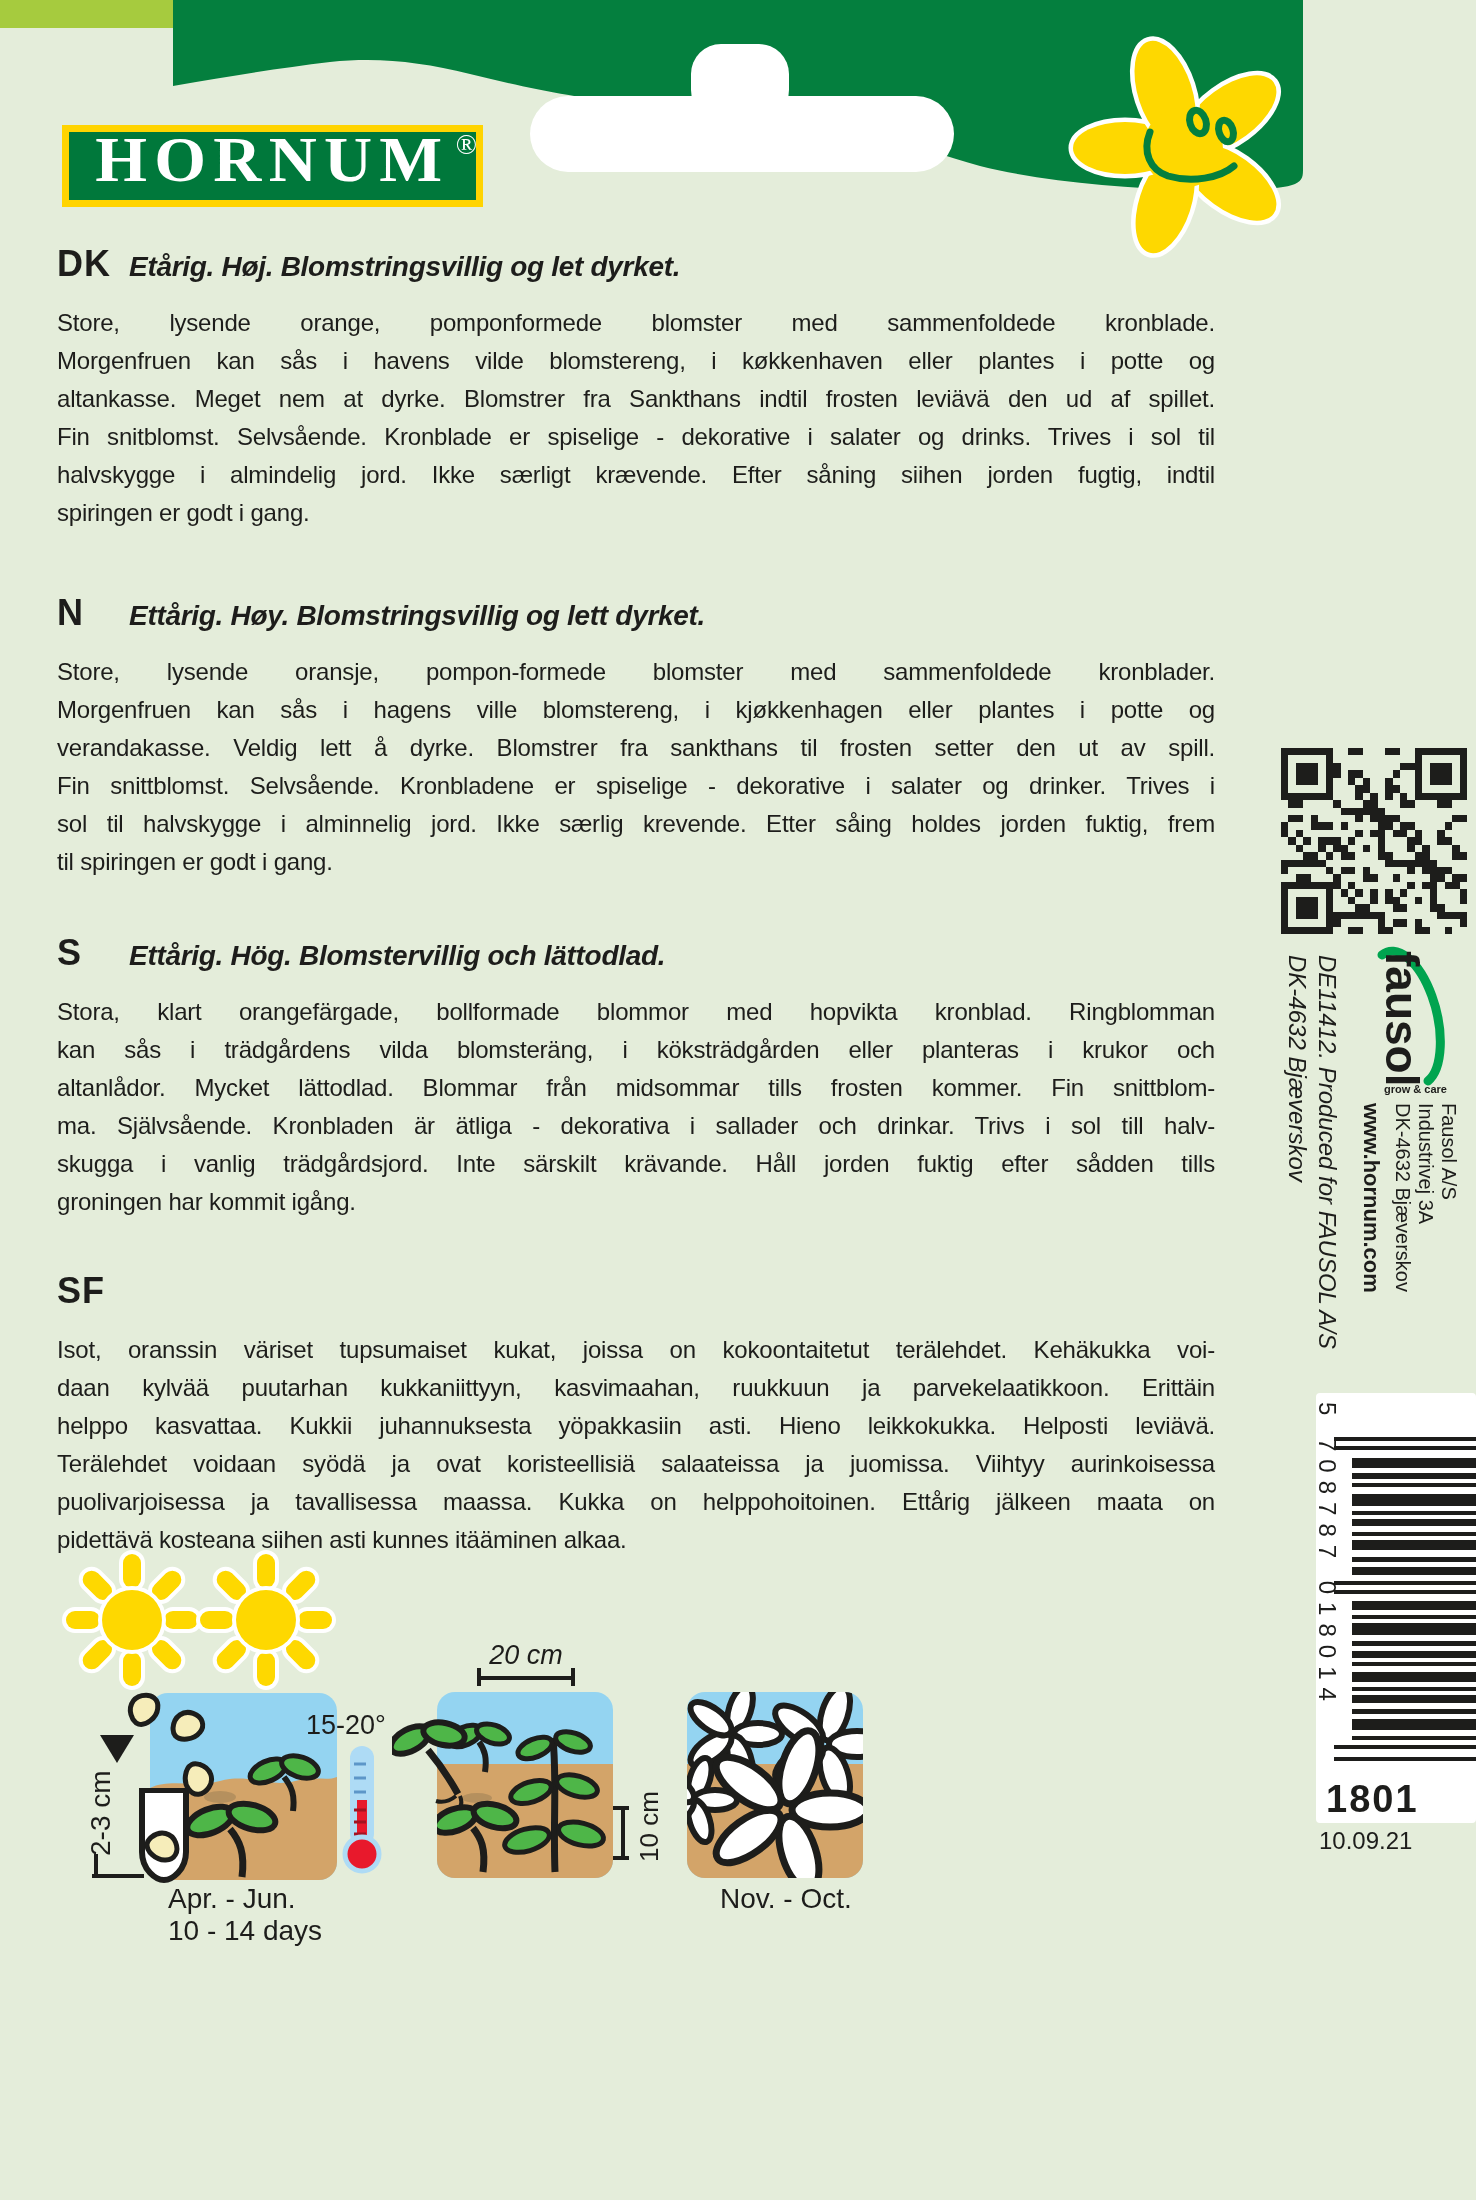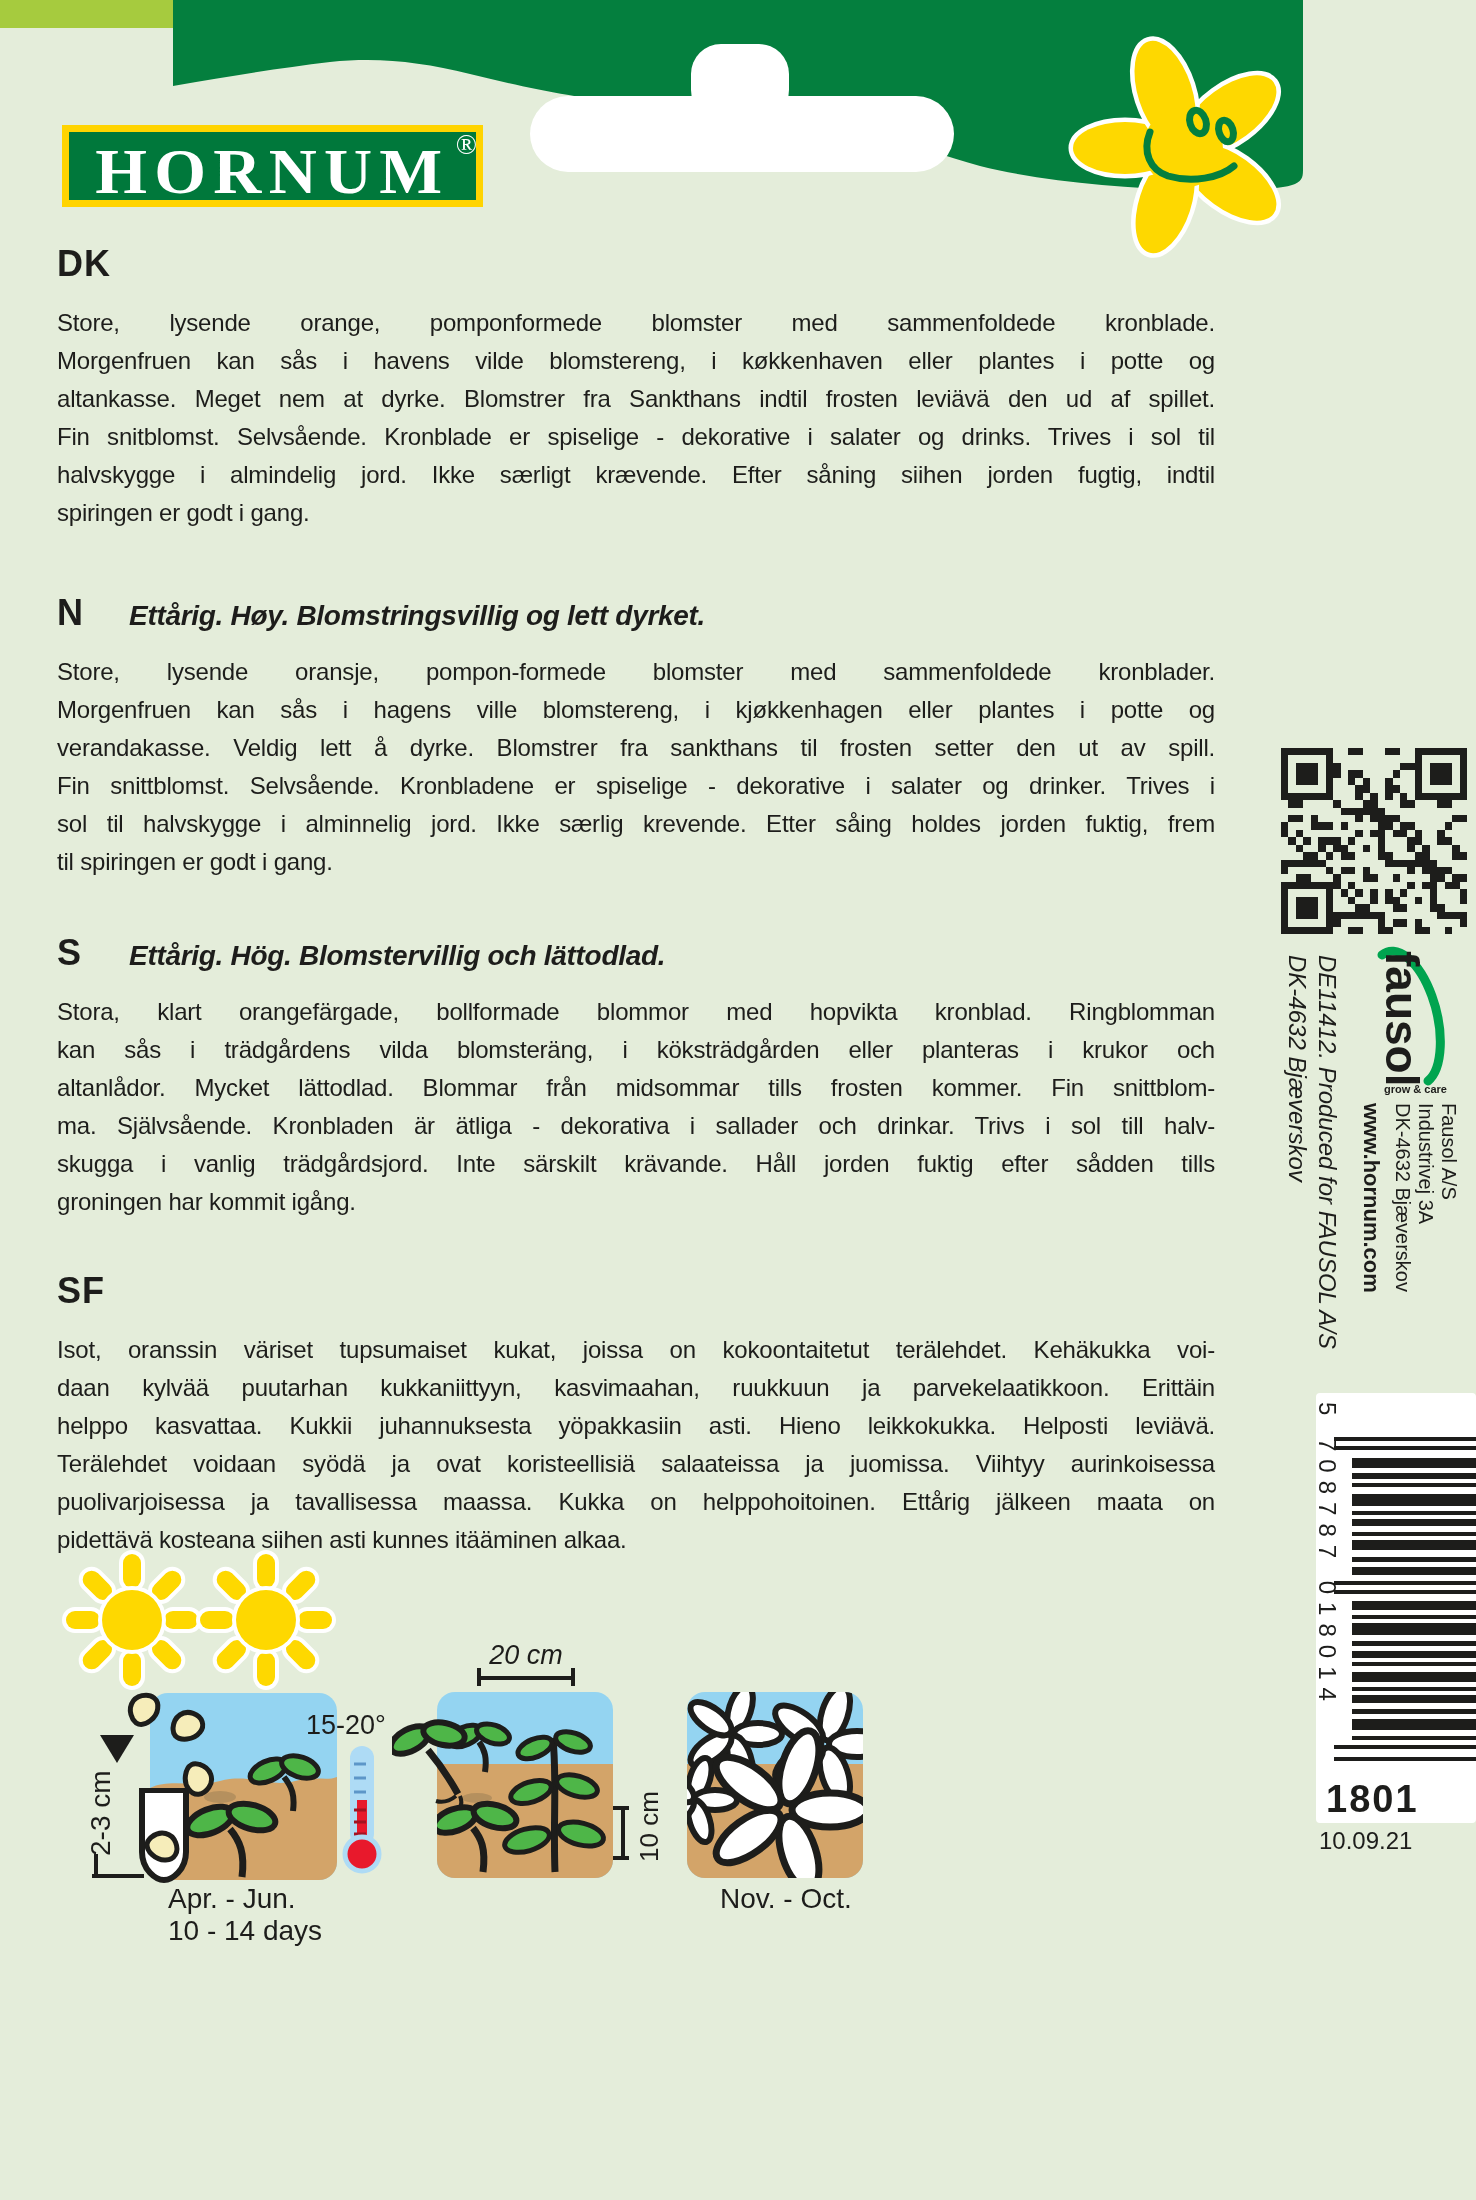--- a/index.html
+++ b/index.html
@@ -3,21 +3,21 @@
 <meta charset="utf-8">
 <style>
   html,body{margin:0;padding:0;}
   .page{position:relative;width:1476px;height:2200px;background:var(--bg);overflow:hidden;
         font-family:"Liberation Sans",sans-serif;color:var(--ink);}
   .abs{position:absolute;}
   
   .lime{position:absolute;left:0;top:0;width:173px;height:28px;background:var(--lime);}
   .band-svg{position:absolute;left:0;top:0;}
   .hornum{position:absolute;left:62px;top:125px;width:421px;height:82px;background:var(--logo-yellow);
-          display:flex;align-items:flex-end;justify-content:center;}
+          display:flex;align-items:flex-start;justify-content:center;}
   .hornum-inner{position:absolute;left:7px;top:7px;right:7px;bottom:7px;background:var(--logo-green);}
   .hword{position:relative;color:#fff;font-family:"Liberation Serif",serif;font-weight:bold;
          font-size:64px;letter-spacing:7px;line-height:70px;transform:scale(1.04,1.0);}
   .reg{position:absolute;right:6px;top:4px;color:#fff;font-size:28px;font-family:"Liberation Serif",serif;}
   
   .txt{position:absolute;left:57px;width:1158px;}
   .hrow{display:flex;align-items:baseline;}
   .lab{display:inline-block;width:72px;font-weight:bold;font-size:36px;letter-spacing:1px;}
   .head{font-weight:bold;font-style:italic;font-size:28px;letter-spacing:-0.3px;}
   .body{margin-top:19px;}
@@ -80,20 +80,21 @@
 
   <div class="hornum">
     <div class="hornum-inner"></div>
     <span class="hword">HORNUM</span>
     <span class="reg">®</span>
   </div>
 
   <section class="txt" style="top:243px">
     <div class="hrow">
         <span class="lab">DK</span>
+        <span class="head">Etårig. Høj. Blomstringsvillig og let dyrket.</span>
       </div>
     <div class="body">
         <div class="bline">Store, lysende orange, pomponformede blomster med sammenfoldede kronblade.</div>
         <div class="bline">Morgenfruen kan sås i havens vilde blomstereng, i køkkenhaven eller plantes i potte og</div>
         <div class="bline">altankasse. Meget nem at dyrke. Blomstrer fra Sankthans indtil frosten leviävä den ud af spillet.</div>
         <div class="bline">Fin snitblomst. Selvsående. Kronblade er spiselige - dekorative i salater og drinks. Trives i sol til</div>
         <div class="bline">halvskygge i almindelig jord. Ikke særligt krævende.  Efter såning siihen jorden fugtig, indtil</div>
         <div class="bline last">spiringen er godt i gang.</div>
       </div>
   </section>

